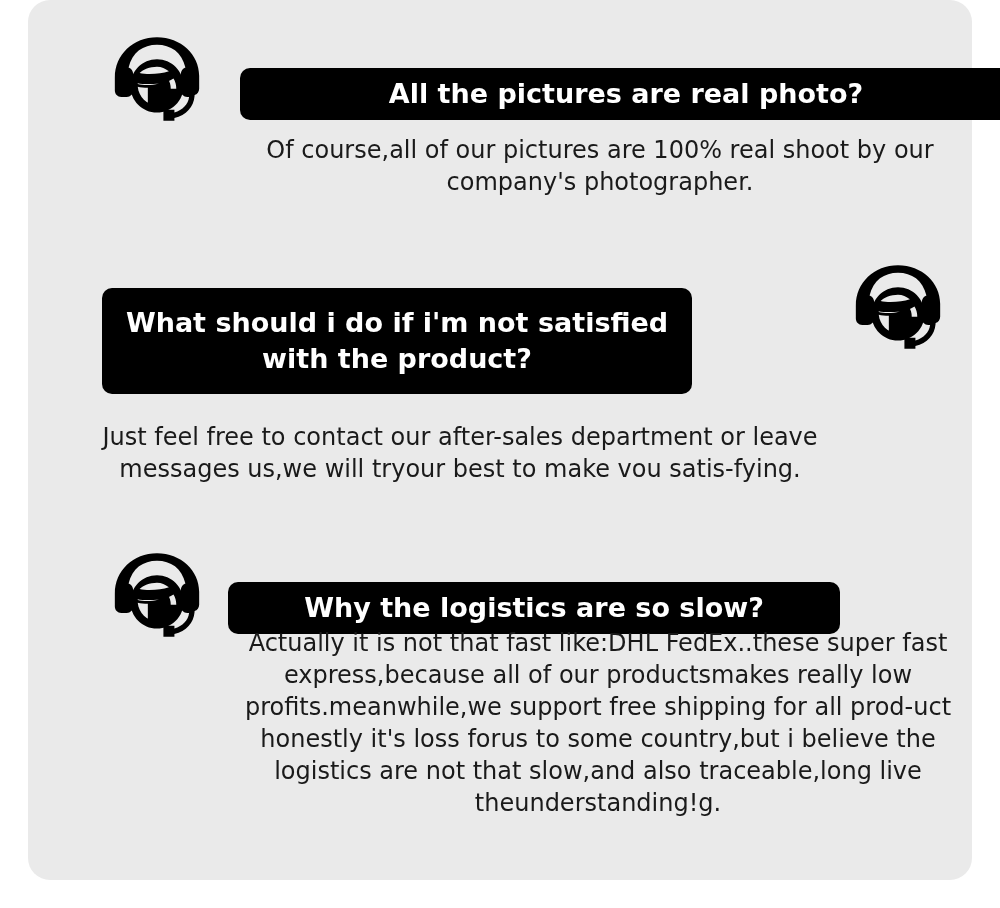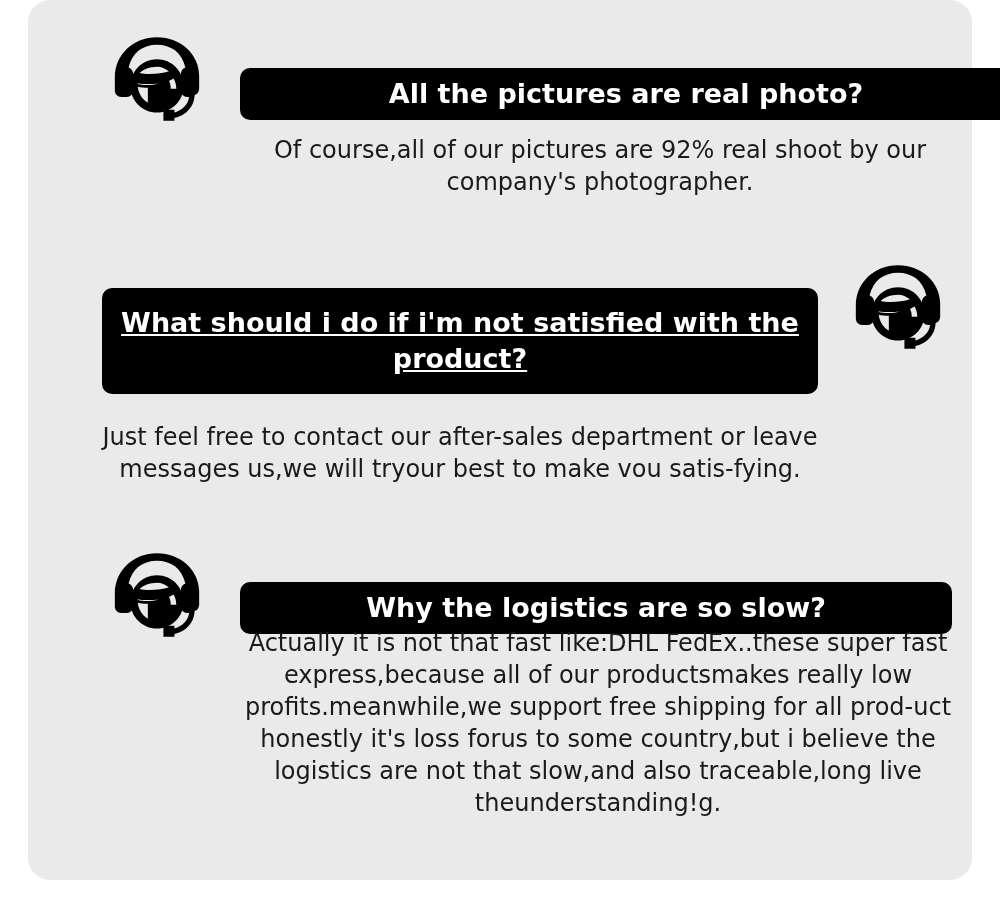--- a/index.html
+++ b/index.html
@@ -62,44 +62,44 @@
     white-space: pre-line;
   }
 
   
   #icon1 { left: 74px;  top: 30px; }
   #qbar1 { left: 212px; top: 68px;  width: 772px; height: 52px; }
   #ans1  { left: 200px; top: 135px; width: 744px; }
 
   
   #icon2 { left: 815px; top: 258px; }
-  #qbar2 { left: 74px;  top: 288px; width: 716px; height: 106px; flex-direction: column; text-decoration: underline; }
+  #qbar2 { left: 74px;  top: 288px; width: 590px; height: 106px; flex-direction: column; }
   #ans2  { left: 58px;  top: 412px; width: 748px; margin-top: 10px; }
 
   
   #icon3 { left: 74px;  top: 546px; }
-  #qbar3 { left: 212px; top: 582px; width: 712px; height: 52px; }
+  #qbar3 { left: 200px; top: 582px; width: 612px; height: 52px; }
   #ans3  { left: 190px; top: 628px; width: 760px; }
 </style>
 </head>
 <body>
 
 <div class="panel">
 
   <div class="faq-item">
     <div class="op-icon" id="icon1">
       <svg viewBox="0 0 120 120" xmlns="http://www.w3.org/2000/svg">
         <g fill="#000000">
           <path d="M60 8 C34 8 14 27 14 52 l0 14 c0 4 3 7 7 7 l6 0 c4 0 7-3 7-7 l0-18 c0-3-2-6-5-7 C33 24 45 16 60 16 c15 0 27 8 31 25 -3 1-5 4-5 7 l0 18 c0 4 3 7 7 7 l2 0 c-1 8-7 14-16 17 l0-3 -12 0 0 12 12 0 0-3 c13-3 21-12 22-24 l0-1 c3-1 5-4 5-7 l0-14 C106 27 86 8 60 8 z"></path>
           <path d="M60 32 c-16 0-29 13-29 29 0 16 13 29 29 29 16 0 29-13 29-29 C89 45 76 32 60 32 z M60 40 c5 0 9 2 13 5 -6 2-13 3-21 3 -4 0-8 0-11-1 4-4 11-7 19-7 z M39 58 c3 1 7 1 13 1 11 0 20-2 26-6 2 3 3 7 3 11 l-6 0 c0-4-1-8-3-10 -5 4-14 6-23 6 -4 0-7 0-10-1 z M60 82 c-11 0-20-9-21-20 3 1 7 1 11 1 l0 19 z"></path>
         </g>
       </svg>
     </div>
     <div class="qbar" id="qbar1">All the pictures are real photo?</div>
-    <div class="ans" id="ans1">Of course,all of our pictures are 92% real shoot by our company's photographer.</div>
+    <div class="ans" id="ans1">Of course,all of our pictures are 100% real shoot by our company's photographer.</div>
   </div>
 
   <div class="faq-item">
     <div class="op-icon" id="icon2">
       <svg viewBox="0 0 120 120" xmlns="http://www.w3.org/2000/svg">
         <g fill="#000000">
           <path d="M60 8 C34 8 14 27 14 52 l0 14 c0 4 3 7 7 7 l6 0 c4 0 7-3 7-7 l0-18 c0-3-2-6-5-7 C33 24 45 16 60 16 c15 0 27 8 31 25 -3 1-5 4-5 7 l0 18 c0 4 3 7 7 7 l2 0 c-1 8-7 14-16 17 l0-3 -12 0 0 12 12 0 0-3 c13-3 21-12 22-24 l0-1 c3-1 5-4 5-7 l0-14 C106 27 86 8 60 8 z"></path>
           <path d="M60 32 c-16 0-29 13-29 29 0 16 13 29 29 29 16 0 29-13 29-29 C89 45 76 32 60 32 z M60 40 c5 0 9 2 13 5 -6 2-13 3-21 3 -4 0-8 0-11-1 4-4 11-7 19-7 z M39 58 c3 1 7 1 13 1 11 0 20-2 26-6 2 3 3 7 3 11 l-6 0 c0-4-1-8-3-10 -5 4-14 6-23 6 -4 0-7 0-10-1 z M60 82 c-11 0-20-9-21-20 3 1 7 1 11 1 l0 19 z"></path>
         </g>
       </svg>

